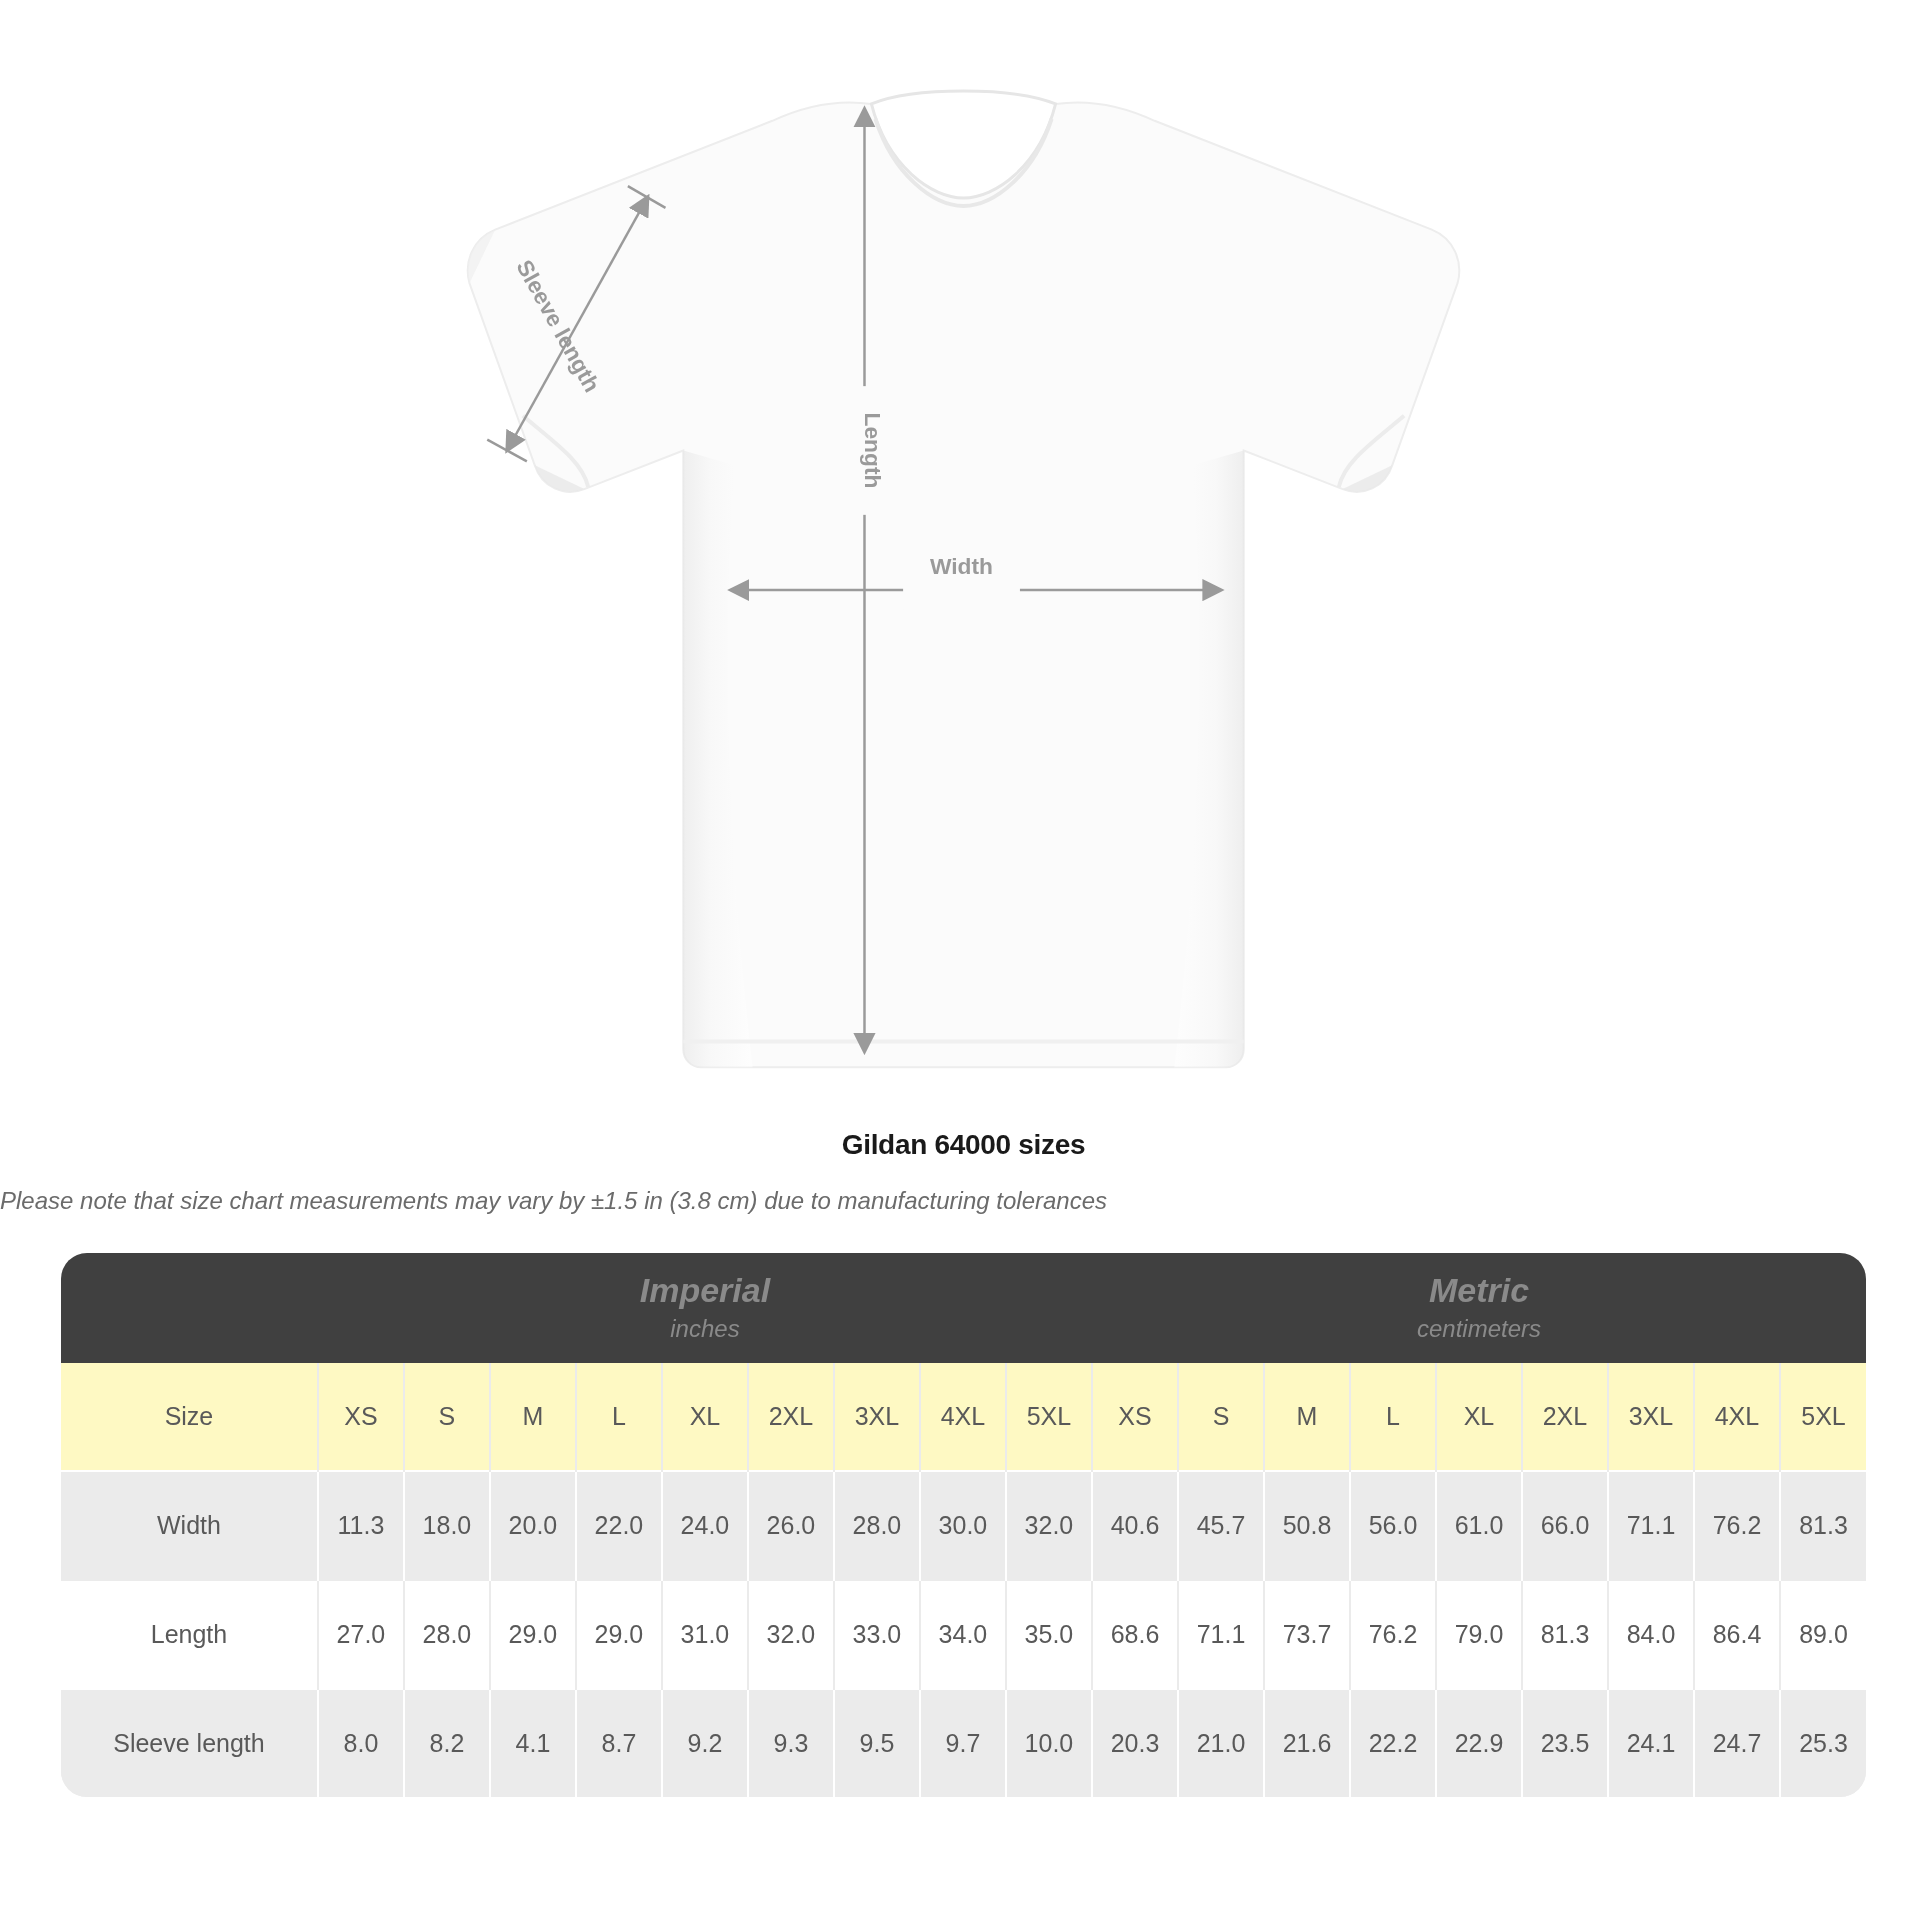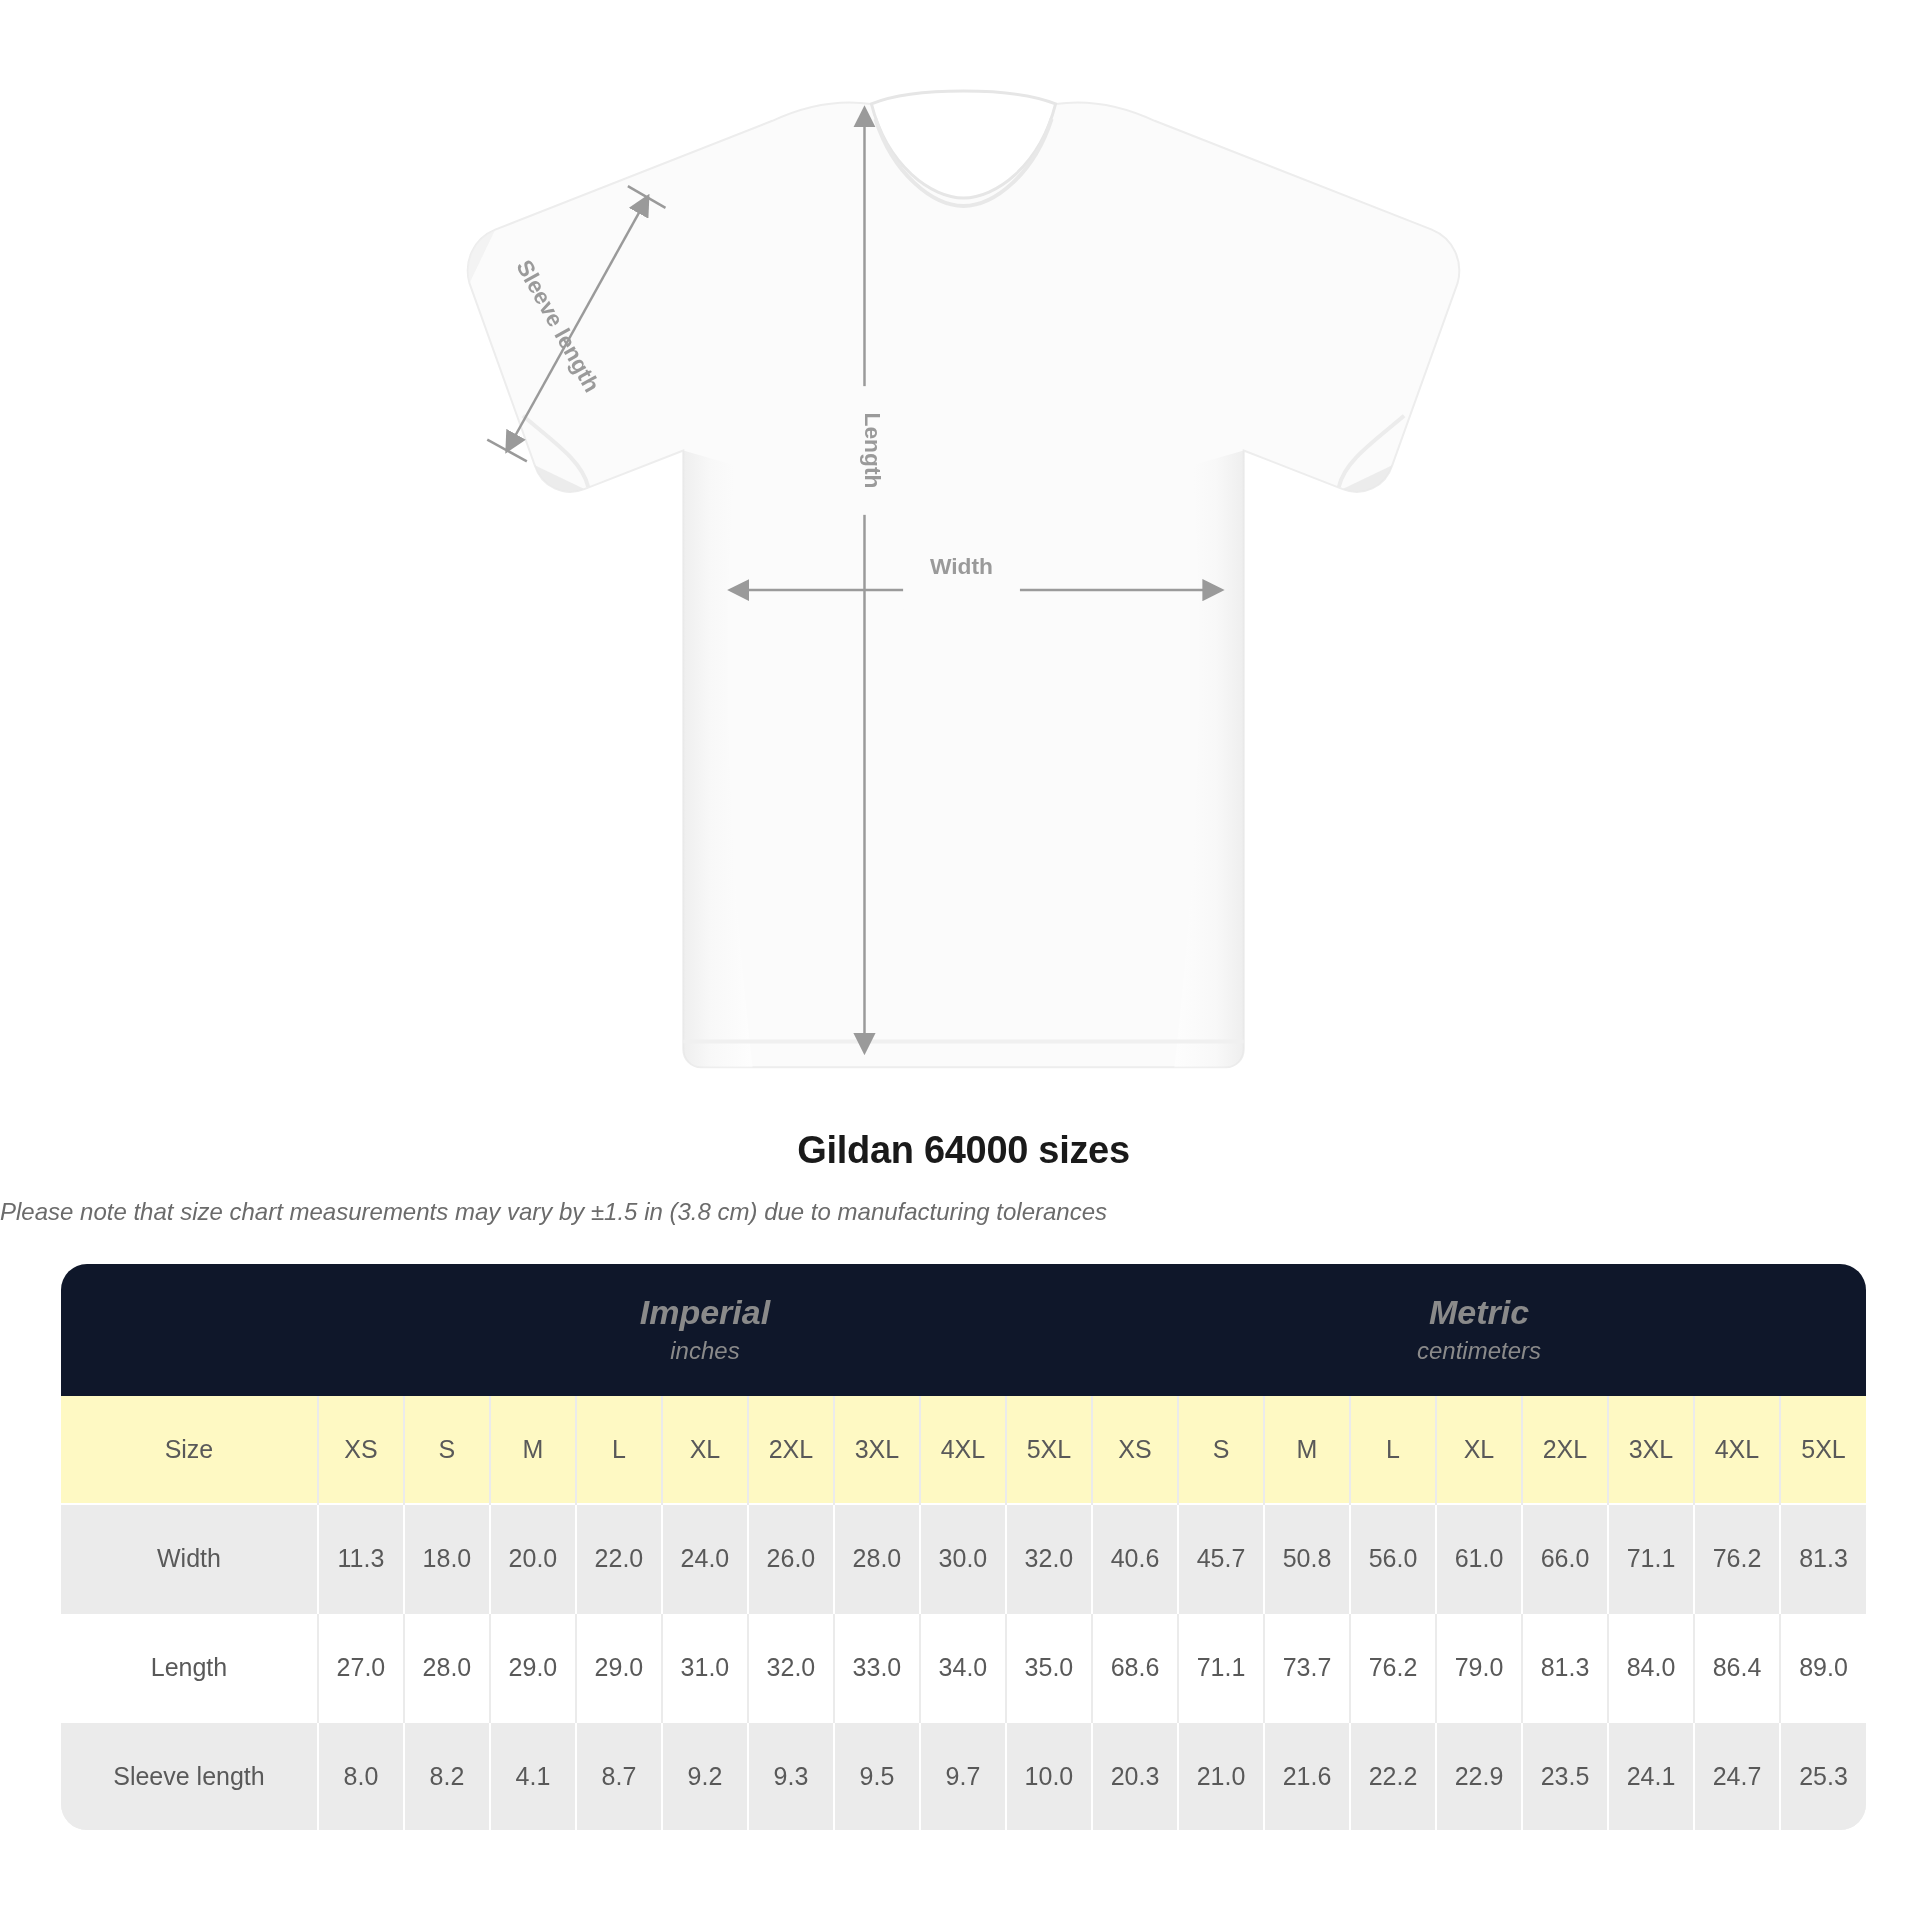--- a/index.html
+++ b/index.html
@@ -28,21 +28,21 @@
     width: 1927px;
     height: 1099px;
   }
   .illustration svg {
     display: block;
   }
 
   
   .chart-title {
     text-align: center;
-    font-size: 38px;
+    font-size: 28px;
     font-weight: bold;
     color: #1a1a1a;
     margin-top: 30px;
     letter-spacing: -0.3px;
   }
   .chart-note {
     text-align: left;
     font-size: 24px;
     font-style: italic;
     color: #6b6b6b;
@@ -63,22 +63,22 @@
   }
   table.size-table td, table.size-table th {
     text-align: center;
     vertical-align: middle;
     font-size: 25px;
     color: #595959;
     font-weight: normal;
     padding: 0;
   }
   .unit-row td {
-    height: 132px;
-    background: #0f172a;
+    height: 110px;
+    background: #404040;
     border: none;
   }
   .unit-name {
     font-size: 34px;
     font-style: italic;
     font-weight: bold;
     color: #8a8a8a;
     line-height: 1.25;
   }
   .unit-sub {

